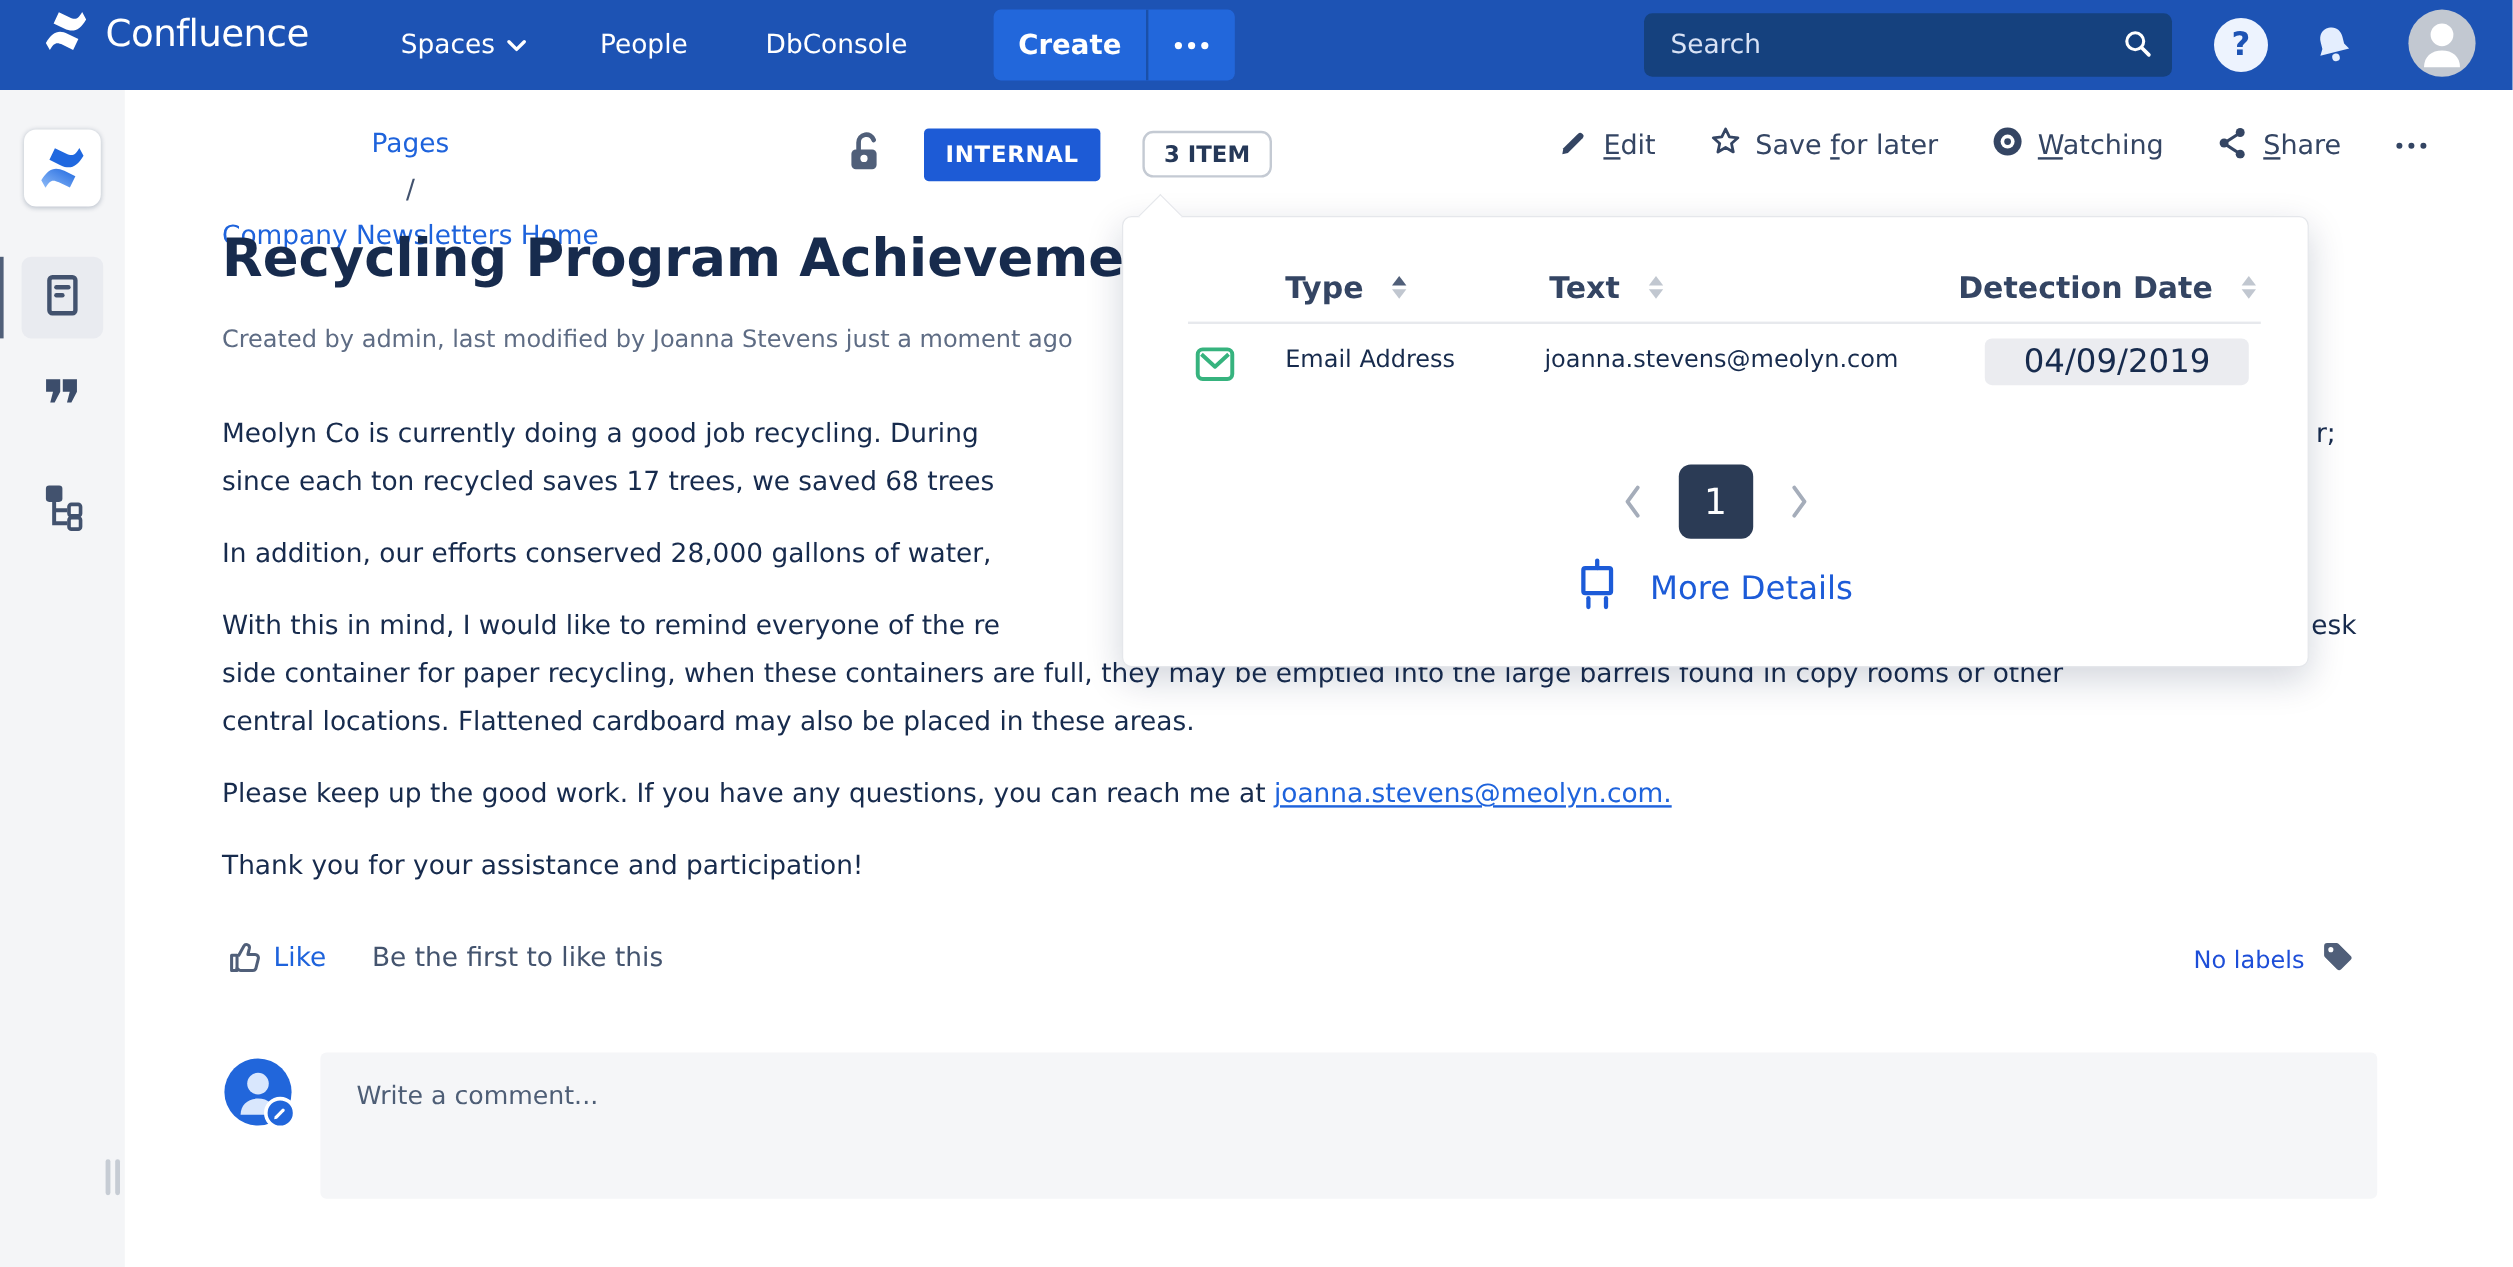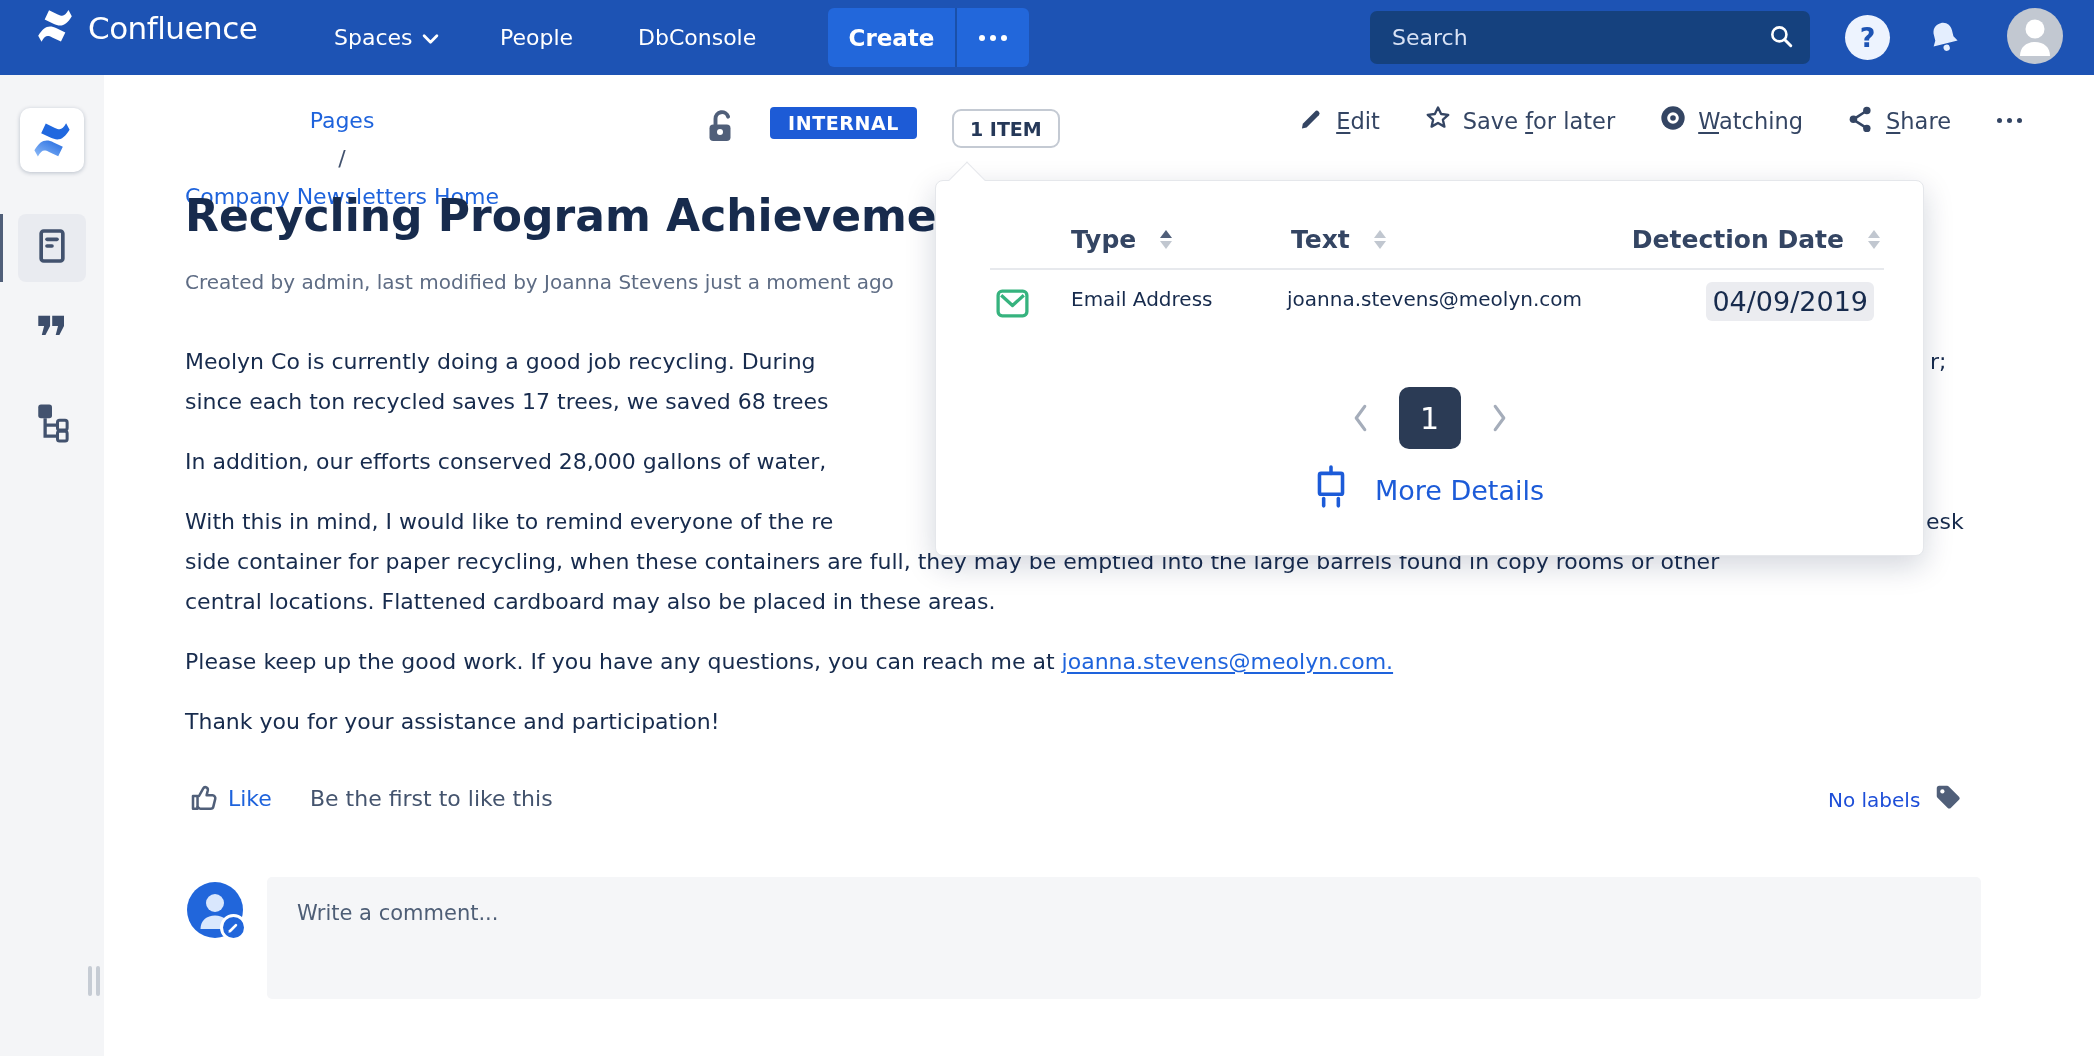--- a/index.html
+++ b/index.html
@@ -33,21 +33,21 @@
   .side-blog{left:0;top:228px;width:104px;height:70px;display:flex;align-items:center;justify-content:center;font-size:58px;font-weight:700;color:#3C4D6B;cursor:pointer;line-height:1;}
   .side-tree{left:0;top:318px;width:104px;height:60px;display:flex;align-items:center;justify-content:center;cursor:pointer;}
   .resize-handle{left:88px;top:966px;display:flex;gap:4px;cursor:col-resize;z-index:55;}
   .resize-handle i{display:block;width:4px;height:30px;border-radius:2px;background:#C6CCD4;}
 
   
   .breadcrumb{left:185px;top:108px;display:flex;align-items:center;gap:13px;font-size:22px;flex-direction:column;}
   .bc-link{color:#1E63DC;cursor:pointer;}
   .bc-sep{color:#42526E;}
   .lock{left:702px;top:106px;cursor:pointer;}
-  .badge-internal{left:770px;top:107px;height:32px;padding:0 18px;border-radius:4px;background:#1D5BD6;color:#fff;font-size:19px;font-weight:700;letter-spacing:.6px;display:flex;align-items:center;cursor:pointer;}
+  .badge-internal{left:770px;top:107px;height:44px;padding:0 18px;border-radius:4px;background:#1D5BD6;color:#fff;font-size:19px;font-weight:700;letter-spacing:.6px;display:flex;align-items:center;cursor:pointer;}
   .badge-items{left:952px;top:109px;height:39px;padding:0 16px;border-radius:9px;background:#fff;border:2px solid #C4CAD3;color:#253858;font-size:19px;font-weight:700;display:flex;align-items:center;cursor:pointer;}
   .actions{right:70px;top:104px;display:flex;align-items:center;gap:44px;}
   .action{display:flex;align-items:center;gap:11px;color:#344563;font-size:22.5px;cursor:pointer;white-space:nowrap;}
   .akey{text-decoration:underline;text-underline-offset:3px;}
   .page-more{display:flex;gap:5px;cursor:pointer;padding:6px 2px;}
   .page-more i{width:5px;height:5px;border-radius:50%;background:#344563;display:block;}
 
   .page-title{left:185px;top:190px;font-size:44px;font-weight:700;color:#172B4D;white-space:nowrap;}
   .byline{left:185px;top:270px;font-size:20px;color:#5E6C84;white-space:nowrap;}
 
@@ -73,21 +73,21 @@
   
   .popup{left:935px;top:180px;width:989px;height:376px;background:#fff;border:1px solid #E5E7EB;border-radius:8px;box-shadow:0 10px 30px rgba(9,30,66,.18);z-index:40;}
   .caret{position:absolute;left:18px;top:-14px;width:26px;height:26px;background:#fff;transform:rotate(45deg);border-left:1px solid #E5E7EB;border-top:1px solid #E5E7EB;}
   .th{position:absolute;display:flex;align-items:center;gap:24px;font-size:25px;font-weight:700;color:#344563;cursor:pointer;}
   .sorts{display:flex;flex-direction:column;gap:3px;}
   .tri-up{width:0;height:0;border-left:6px solid transparent;border-right:6px solid transparent;border-bottom:8px solid #C1C7D0;}
   .tri-dn{width:0;height:0;border-left:6px solid transparent;border-right:6px solid transparent;border-top:8px solid #C1C7D0;}
   .tri-active{border-bottom-color:#505F79;}
   .divider{position:absolute;left:54px;right:39px;top:87px;height:2px;background:#E7E9ED;}
   .cell{position:absolute;font-size:20px;color:#172B4D;white-space:nowrap;}
-  .date-pill{position:absolute;right:49px;top:101px;background:#EBECF0;border-radius:6px;padding:4px 6px;font-size:27px;color:#172B4D;}
+  .date-pill{position:absolute;right:49px;top:101px;background:#EBECF0;border-radius:6px;padding:4px 32px;font-size:27px;color:#172B4D;}
   .pager{position:absolute;left:0;right:0;top:206px;display:flex;align-items:center;justify-content:center;gap:30px;}
   .page-cur{width:62px;height:62px;border-radius:10px;background:#2B3B55;color:#fff;font-size:30px;display:flex;align-items:center;justify-content:center;cursor:pointer;}
   .pg-chev{cursor:pointer;display:flex;align-items:center;}
   .more-details{position:absolute;left:0;right:0;top:284px;display:flex;align-items:center;justify-content:center;gap:28px;cursor:pointer;}
   .more-details span{font-size:27px;color:#1C5BD8;font-weight:500;}
 </style>
 </head>
 <body>
 
 <div class="stage">
@@ -217,21 +217,21 @@
       <path d="M9 12V8.2a4.3 4.3 0 0 1 8.4-1.4" fill="none" stroke="#505F79" stroke-width="2.6" stroke-linecap="round"></path>
       <circle cx="12" cy="17" r="2" fill="#fff"></circle>
     </svg>
   </span>
 
   <div class="abs badge-internal">
     <span>INTERNAL</span>
   </div>
 
   <div class="abs badge-items">
-    <span>1 ITEM</span>
+    <span>3 ITEM</span>
   </div>
 
   <div class="abs actions">
     <div class="action">
       <span>
         <svg width="26" height="26" viewBox="0 0 24 24">
             <path d="M3.5 17.2 14.8 5.9a2.3 2.3 0 0 1 3.2 0l.3.3a2.3 2.3 0 0 1 0 3.2L7 20.7l-4.3 1z" fill="#344563"></path>
           </svg>
       </span>
       <span><span></span><span class="akey">E</span><span>dit</span></span>

